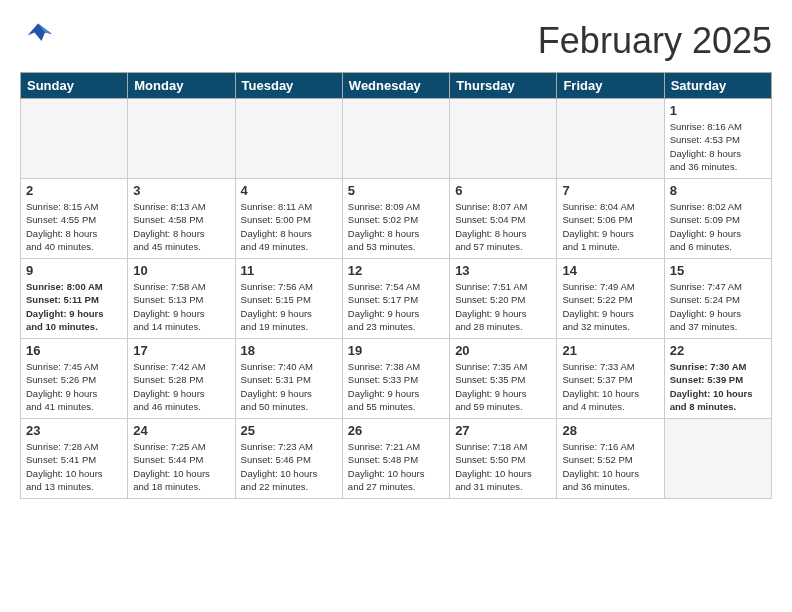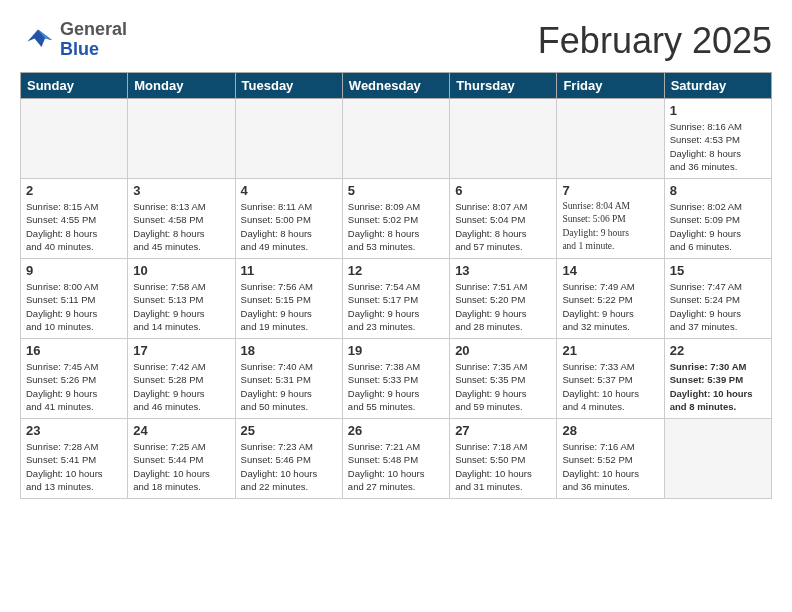--- a/index.html
+++ b/index.html
@@ -77,24 +77,20 @@
   </style>
 </head>
 <body>
 
 <div class="header">
   <div class="logo-wrapper">
     <svg class="logo-bird" viewBox="0 0 50 40" xmlns="http://www.w3.org/2000/svg">
       <polygon points="25,5 45,20 35,18 30,30 20,18 10,22" fill="#2255aa"></polygon>
       <polygon points="25,5 45,20 35,18" fill="#4488cc"></polygon>
     </svg>
-    <div>
-      <div style="font-size:18px;font-weight:bold;color:#555;line-height:1.1;">General</div>
-      <div style="font-size:18px;font-weight:bold;color:#2255aa;line-height:1.1;">Blue</div>
-    </div>
   </div>
   <div class="title-block">
     <div class="calendar-title">February 2025</div>
   </div>
 </div>
 
 <table class="calendar">
   <thead>
     <tr id="header-row">
         <th>Sunday</th>
@@ -153,37 +149,37 @@
         </td>
         <td>
           <span class="day-number">6</span>
           <div class="day-info" style="white-space: pre-line;">Sunrise: 8:07 AM
 Sunset: 5:04 PM
 Daylight: 8 hours
 and 57 minutes.</div>
         </td>
         <td>
           <span class="day-number">7</span>
-          <div class="day-info" style="white-space: pre-line; font-family: Liberation Serif, serif;">Sunrise: 8:04 AM
+          <div class="day-info" style="white-space: pre-line;">Sunrise: 8:04 AM
 Sunset: 5:06 PM
 Daylight: 9 hours
 and 1 minute.</div>
         </td>
         <td>
           <span class="day-number">8</span>
           <div class="day-info" style="white-space: pre-line;">Sunrise: 8:02 AM
 Sunset: 5:09 PM
 Daylight: 9 hours
 and 6 minutes.</div>
         </td>
       </tr>
       <tr>
         <td>
           <span class="day-number">9</span>
-          <div class="day-info" style="white-space: pre-line;">Sunrise: 8:00 AM
+          <div class="day-info" style="white-space: pre-line; font-weight: bold;">Sunrise: 8:00 AM
 Sunset: 5:11 PM
 Daylight: 9 hours
 and 10 minutes.</div>
         </td>
         <td>
           <span class="day-number">10</span>
           <div class="day-info" style="white-space: pre-line;">Sunrise: 7:58 AM
 Sunset: 5:13 PM
 Daylight: 9 hours
 and 14 minutes.</div>

